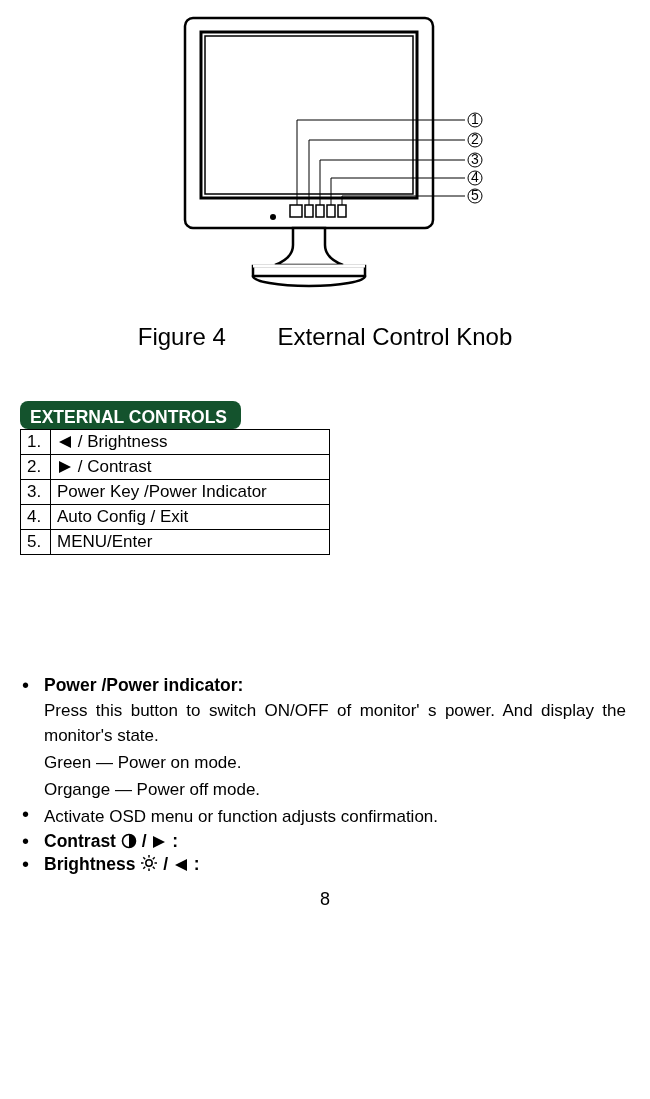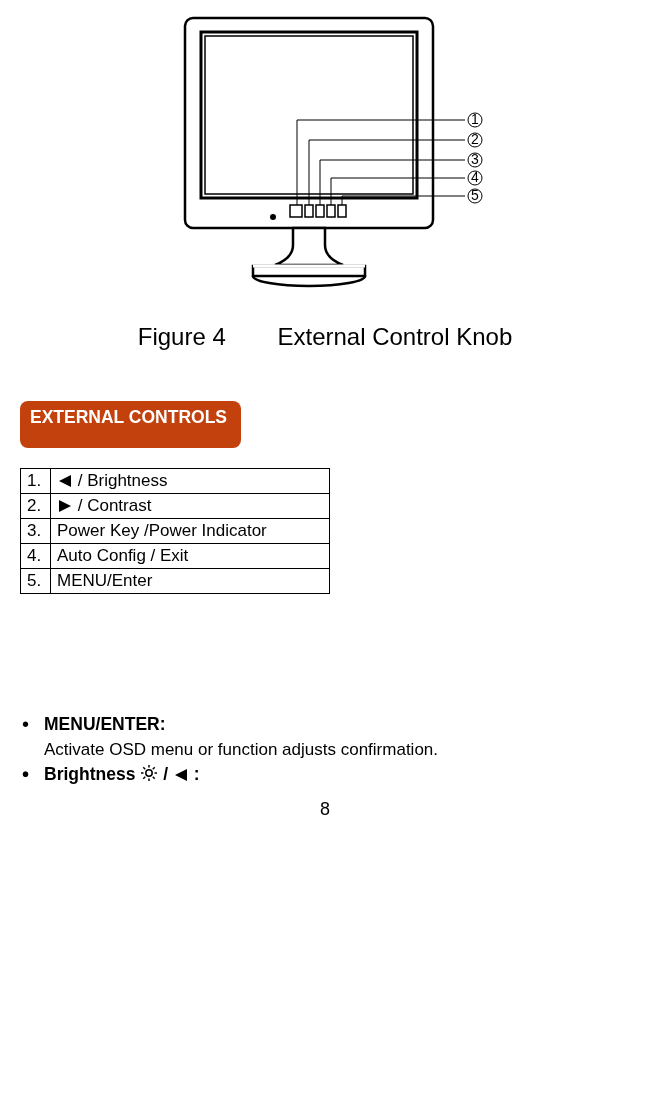--- a/index.html
+++ b/index.html
@@ -25,27 +25,26 @@
   .figure-caption {
     font-size: 24px;
     margin-top: 8px;
     margin-bottom: 50px;
   }
   .figure-caption .figlabel {
     margin-right: 45px;
   }
   .section-header {
     display: inline-block;
-    background: #c2410c;
+    background: #14532d;
     color: #fff;
     font-weight: bold;
     font-size: 17.5px;
-    padding: 6px 14px 20px 10px;
+    padding: 6px 14px 1px 10px;
     border-radius: 8px;
-    margin-bottom: 20px;
   }
   table.controls {
     border-collapse: collapse;
     width: 310px;
     margin-bottom: 120px;
   }
   table.controls td {
     border: 1.6px solid #000;
     padding: 1px 6px 1px 6px;
     font-size: 17px;
@@ -185,24 +184,41 @@
     <tr>
       <td>5.</td>
       <td>MENU/Enter</td>
     </tr>
   </tbody>
     </table>
 
 
   <ul class="bullets">
     <li>
-      <div class="heading">MENU/ENTER:</div>
+      <div class="heading">Power /Power indicator:</div>
+      <div class="body justify">Press this button to switch ON/OFF of monitor' s power. And display the monitor's state.</div>
+      <div class="body">Green   —   Power on mode.</div>
+      <div class="body">Organge  —  Power off mode.</div>
+    </li>
+    <li>
       <div class="body">Activate OSD menu or function adjusts confirmation.</div>
     </li>
     <li>
+      <div class="heading">
+        <span>Contrast </span>
+        <svg class="icon-inline" width="16" height="16" viewBox="0 0 16 16">
+            <circle cx="8" cy="8" r="6.5" fill="none" stroke="#000" stroke-width="1.6"></circle>
+            <path d="M8 1.5 A6.5 6.5 0 0 1 8 14.5 Z" fill="#000"></path>
+          </svg>
+        <span> / </span>
+        <svg class="icon-inline" width="16" height="14" viewBox="0 0 16 14">
+            <polygon points="14,7 2,1 2,13" fill="#000"></polygon>
+          </svg>
+        <span> :</span>
+      </div>
     </li>
     <li>
       <div class="heading">
         <span>Brightness </span>
         <svg class="icon-inline" width="18" height="18" viewBox="0 0 18 18">
           <circle cx="9" cy="9" r="3.2" fill="none" stroke="#000" stroke-width="1.5"></circle>
           <g stroke="#000" stroke-width="1.5">
             <line x1="9" y1="1" x2="9" y2="3.5"></line>
             <line x1="9" y1="14.5" x2="9" y2="17"></line>
             <line x1="1" y1="9" x2="3.5" y2="9"></line>

